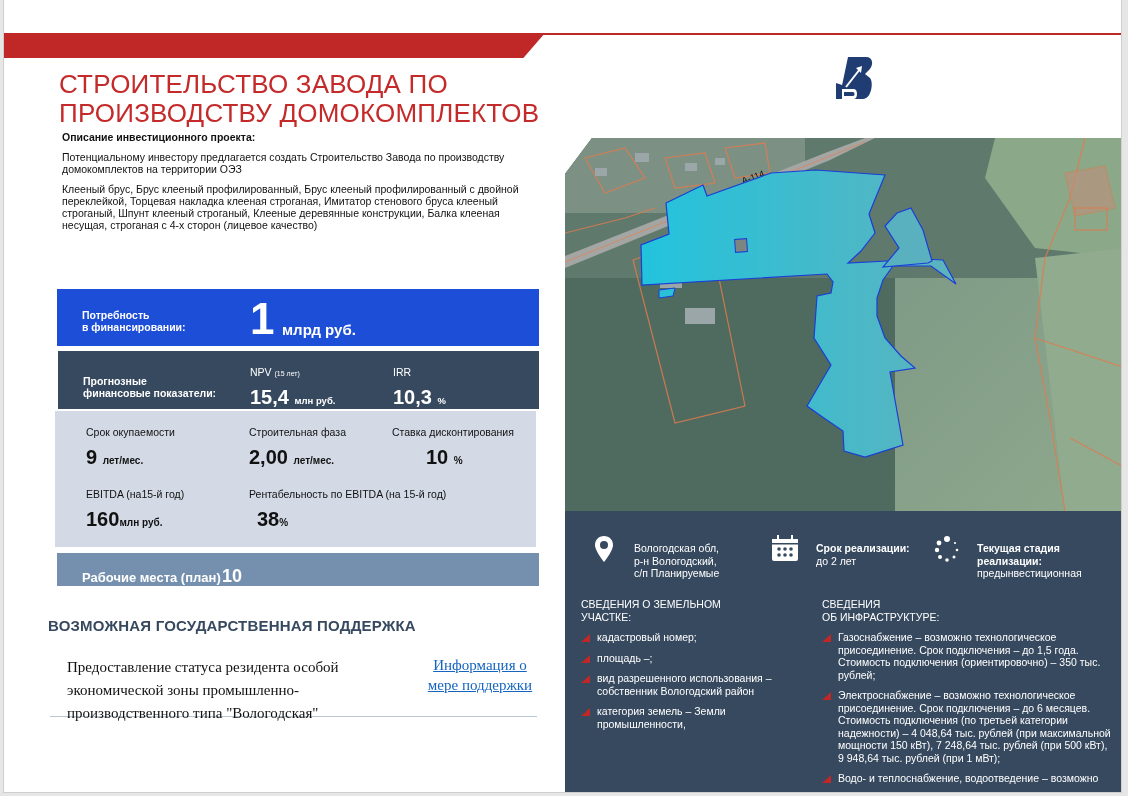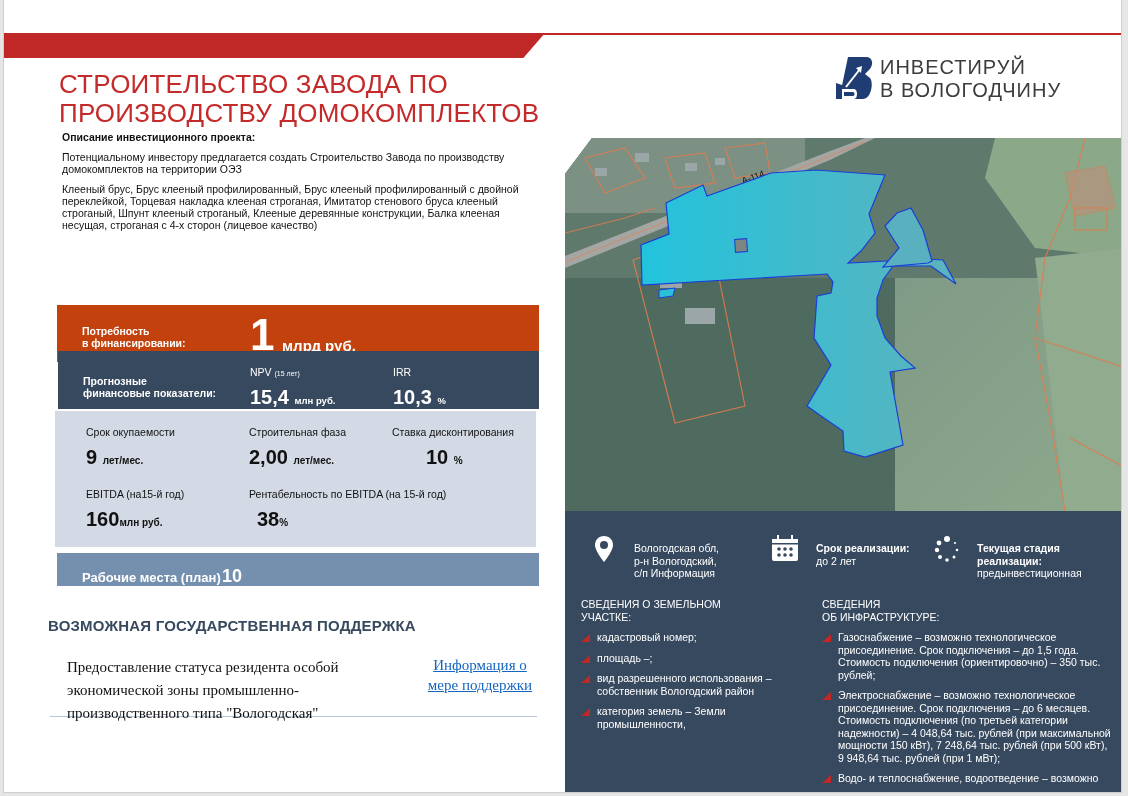--- a/index.html
+++ b/index.html
@@ -9,21 +9,21 @@
   .top-band-left { position: absolute; left: 0; top: 33px; width: 541px; height: 25px; background: #c02727; clip-path: polygon(0 0, 100% 0, 96% 100%, 0 100%); }
   .top-line { position: absolute; left: 530px; top: 33px; width: 589px; height: 2px; background: #c02727; }
 
   .title { position: absolute; left: 55px; top: 70px; font-size: 26px; line-height: 29px; color: #c52a2a; letter-spacing: 0.2px; }
   .title div { white-space: nowrap; }
 
   .desc { position: absolute; left: 58px; top: 131px; width: 470px; font-size: 10.5px; line-height: 12px; color: #111; }
   .desc .h { font-weight: bold; margin-bottom: 8px; }
   .desc p { margin-bottom: 8px; }
 
-  .fin-need { position: absolute; left: 53px; top: 289px; width: 482px; height: 57px; background: #c2410c; color: #fff; margin-top: 16px; }
+  .fin-need { position: absolute; left: 53px; top: 289px; width: 482px; height: 57px; background: #1d4ed8; color: #fff; }
   .fin-need .lbl { position: absolute; left: 25px; top: 20px; font-size: 10.5px; font-weight: bold; line-height: 12px; }
   .fin-need .big { position: absolute; left: 193px; top: 8px; font-size: 44px; font-weight: bold; line-height: 44px; }
   .fin-need .unit { position: absolute; left: 225px; top: 32px; font-size: 15px; font-weight: bold; }
 
   .forecast { position: absolute; left: 54px; top: 351px; width: 481px; height: 58px; background: #37495f; color: #fff; }
   .forecast .lbl { position: absolute; left: 25px; top: 24px; font-size: 10.5px; font-weight: bold; line-height: 12px; }
   .forecast .npv-h { position: absolute; left: 192px; top: 15px; font-size: 10.5px; }
   .forecast .npv-h small { font-size: 7px; }
   .forecast .npv-v { position: absolute; left: 192px; top: 35px; font-size: 20px; font-weight: bold; }
   .forecast .npv-v span, .forecast .irr-v span { font-size: 9.5px; }
@@ -72,24 +72,20 @@
 
   <div class="logo">
     <svg width="40" height="48" viewBox="0 0 40 48">
       <path d="M14 2 H32 C39 2 40 10 35 15 L31 19 L36 23 C40 28 37 44 29 44 H8 L6 40 Z" fill="#1f3d73"></path>
       <path d="M2 28 L8 30 L8 44 L2 44 Z" fill="#1f3d73"></path>
       <path d="M8 34 H20 C24 34 24 44 20 44 H8 Z" fill="#fff"></path>
       <path d="M10 37 H19 C21 37 21 41 19 41 H10 Z" fill="#1f3d73"></path>
       <line x1="12" y1="32" x2="26" y2="14" stroke="#fff" stroke-width="2"></line>
       <path d="M28 11 L22 13 L27 18 Z" fill="#fff"></path>
     </svg>
-    <div class="t">
-      <div>ИНВЕСТИРУЙ</div>
-      <div>В ВОЛОГОДЧИНУ</div>
-    </div>
   </div>
 
   <div class="desc">
     <div class="h">Описание инвестиционного проекта:</div>
     <p>Потенциальному инвестору предлагается создать Строительство Завода по производству домокомплектов на территории ОЭЗ</p>
     <p>Клееный брус, Брус клееный профилированный, Брус клееный профилированный с двойной переклейкой, Торцевая накладка клееная строганая, Имитатор стенового бруса клееный строганый, Шпунт клееный строганый, Клееные деревянные конструкции, Балка клееная несущая, строганая с 4-х сторон (лицевое качество)</p>
   </div>
 
   <div class="fin-need">
     <div class="lbl">
@@ -202,21 +198,21 @@
 
   <div class="right-panel">
 
     <svg style="position:absolute; left:30px; top:25px;" width="18" height="26" viewBox="0 0 18 26">
       <path d="M9 0 C3.5 0 0 4 0 9 C0 15 9 26 9 26 C9 26 18 15 18 9 C18 4 14.5 0 9 0 Z" fill="#fff"></path>
       <circle cx="9" cy="9" r="4" fill="#37495f"></circle>
     </svg>
     <div class="info" style="left:69px; top:31px;">
       <div>Вологодская обл,</div>
       <div>р-н Вологодский,</div>
-      <div>с/п Информация</div>
+      <div>с/п Планируемые</div>
     </div>
 
     <svg style="position:absolute; left:207px; top:24px;" width="26" height="26" viewBox="0 0 26 26">
       <rect x="0" y="4" width="26" height="22" rx="2" fill="#fff"></rect>
       <rect x="0" y="4" width="26" height="3" fill="#fff"></rect>
       <rect x="0" y="8" width="26" height="1.5" fill="#37495f"></rect>
       <rect x="5" y="0" width="2" height="6" fill="#fff"></rect>
       <rect x="19" y="0" width="2" height="6" fill="#fff"></rect>
       <g fill="#37495f">
         <circle cx="7" cy="14" r="1.8"></circle>

